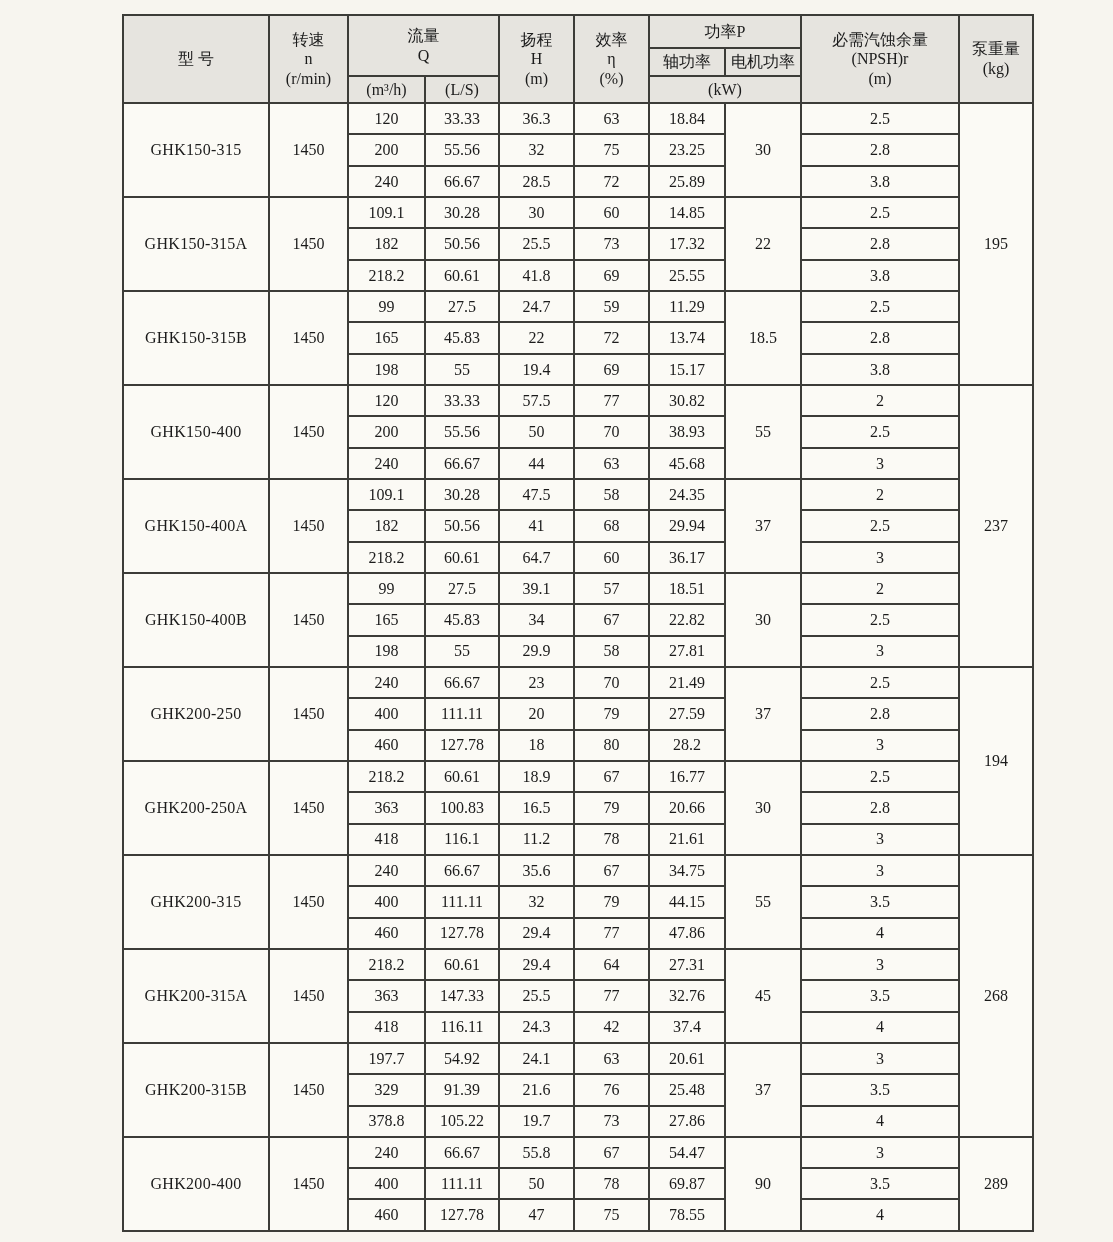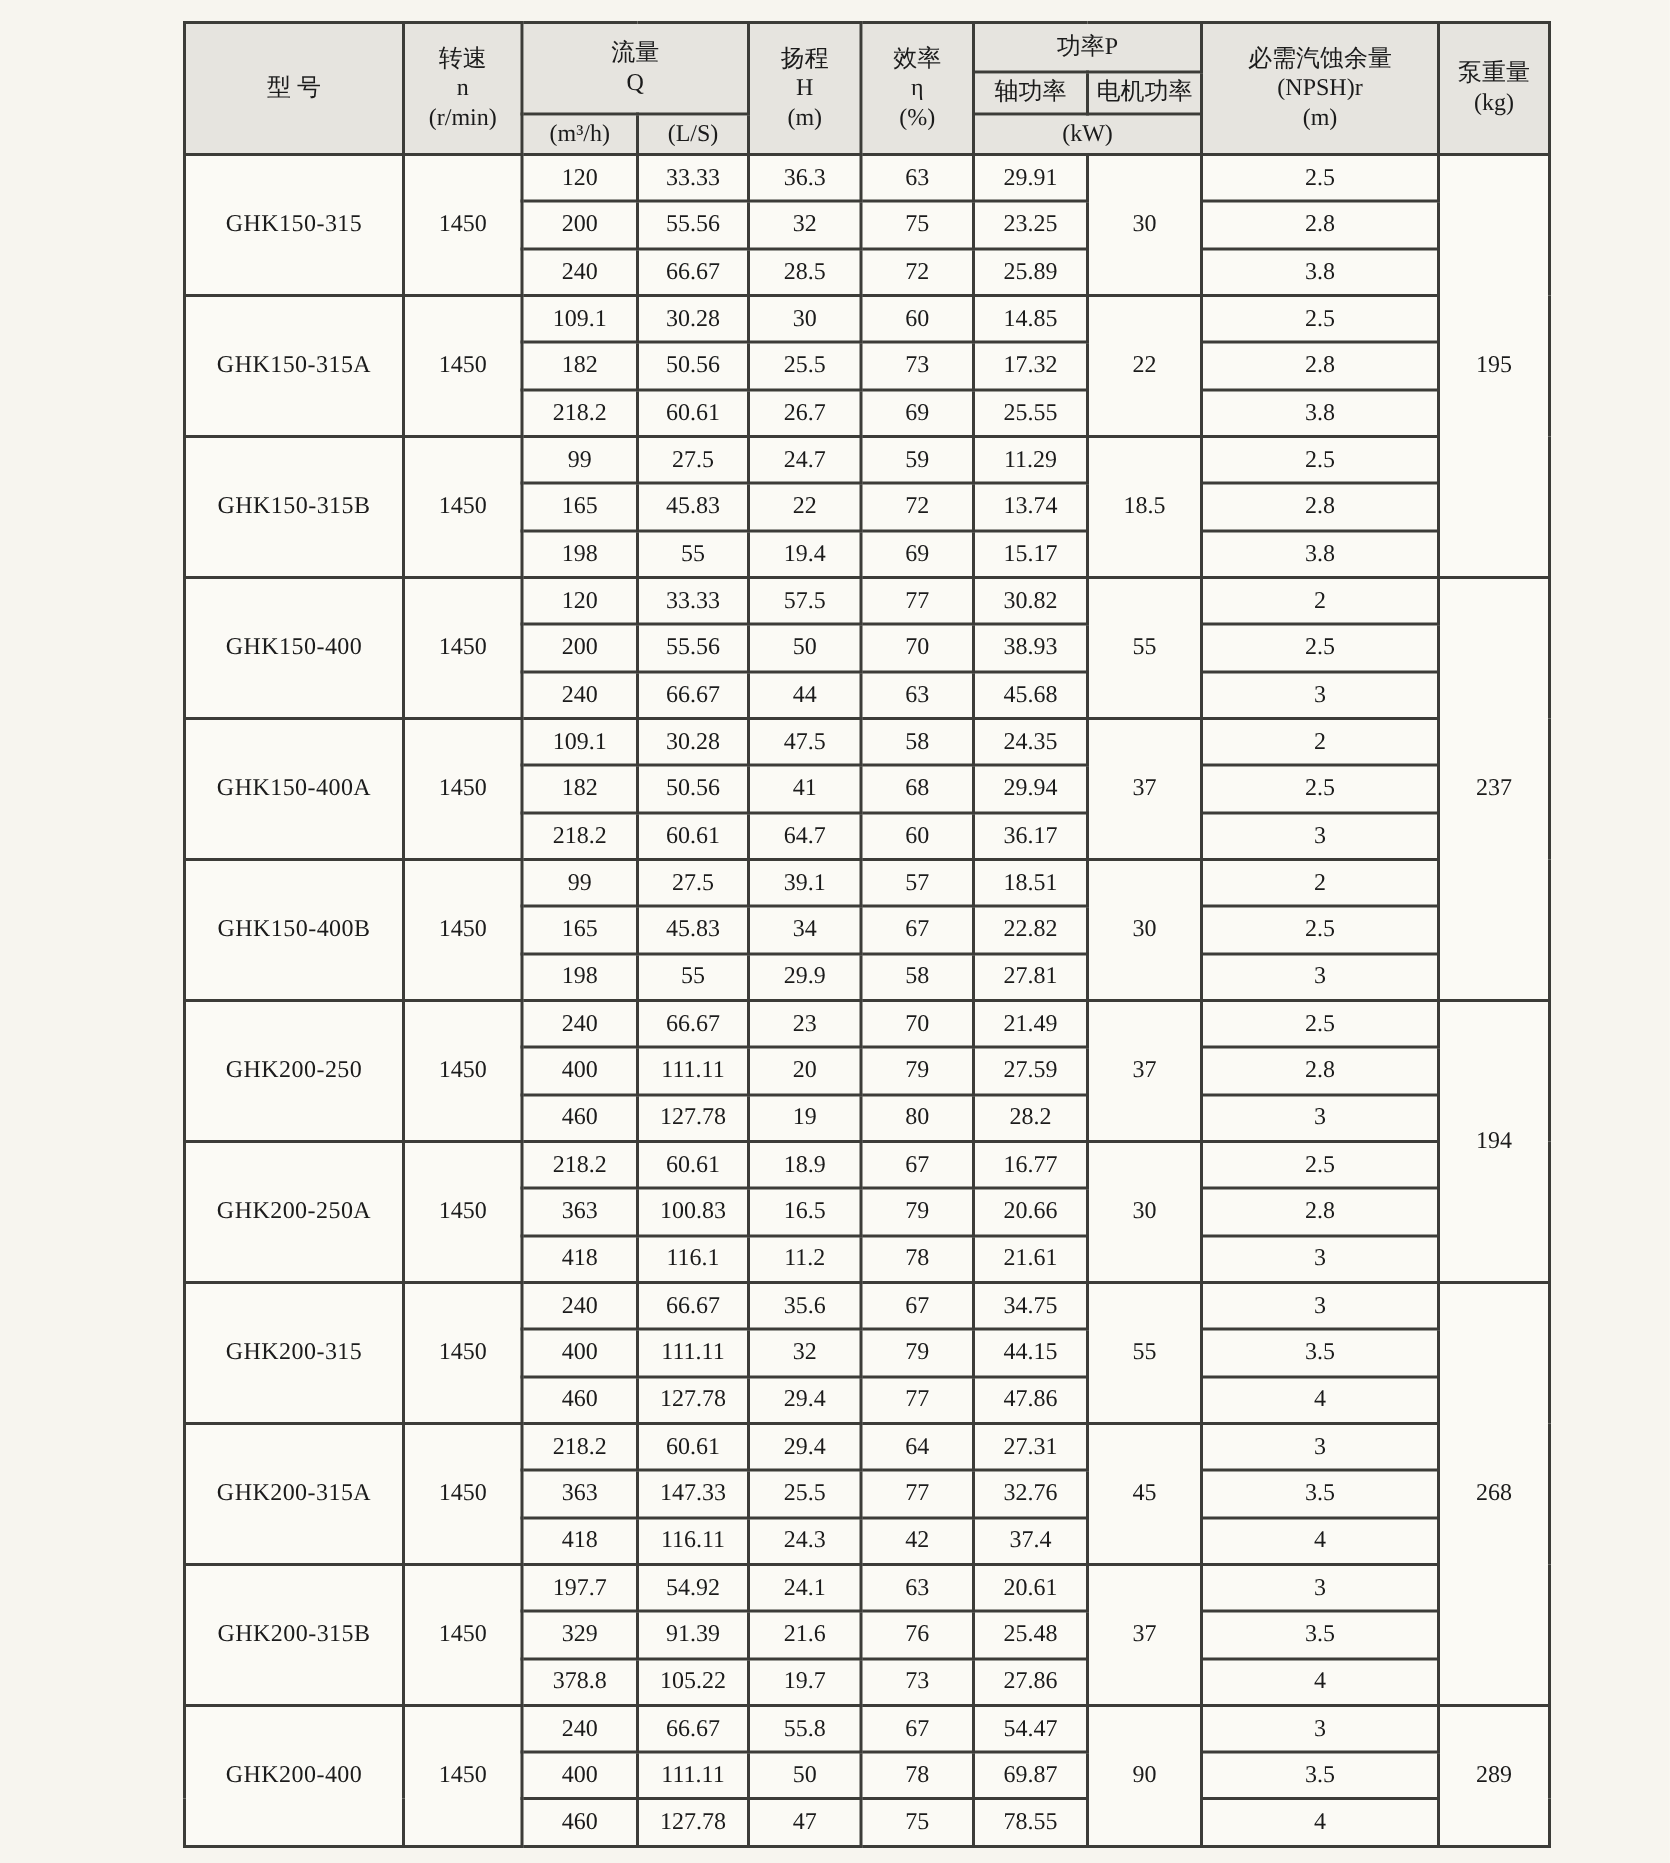--- a/index.html
+++ b/index.html
@@ -93,21 +93,21 @@
       </tr>
     </thead>
     <tbody>
         <tr>
           <td rowspan="3" class="model">GHK150-315</td>
           <td rowspan="3">1450</td>
           <td>120</td>
           <td>33.33</td>
           <td>36.3</td>
           <td>63</td>
-          <td>29.91</td>
+          <td>18.84</td>
           <td rowspan="3">30</td>
           <td>2.5</td>
           <td rowspan="9">195</td>
         </tr>
         <tr>
           <td>200</td>
           <td>55.56</td>
           <td>32</td>
           <td>75</td>
           <td>23.25</td>
@@ -136,21 +136,21 @@
           <td>182</td>
           <td>50.56</td>
           <td>25.5</td>
           <td>73</td>
           <td>17.32</td>
           <td>2.8</td>
         </tr>
         <tr>
           <td>218.2</td>
           <td>60.61</td>
-          <td>26.7</td>
+          <td>41.8</td>
           <td>69</td>
           <td>25.55</td>
           <td>3.8</td>
         </tr>
         <tr>
           <td rowspan="3" class="model">GHK150-315B</td>
           <td rowspan="3">1450</td>
           <td>99</td>
           <td>27.5</td>
           <td>24.7</td>
@@ -273,21 +273,21 @@
           <td>400</td>
           <td>111.11</td>
           <td>20</td>
           <td>79</td>
           <td>27.59</td>
           <td>2.8</td>
         </tr>
         <tr>
           <td>460</td>
           <td>127.78</td>
-          <td>19</td>
+          <td>18</td>
           <td>80</td>
           <td>28.2</td>
           <td>3</td>
         </tr>
         <tr>
           <td rowspan="3" class="model">GHK200-250A</td>
           <td rowspan="3">1450</td>
           <td>218.2</td>
           <td>60.61</td>
           <td>18.9</td>

